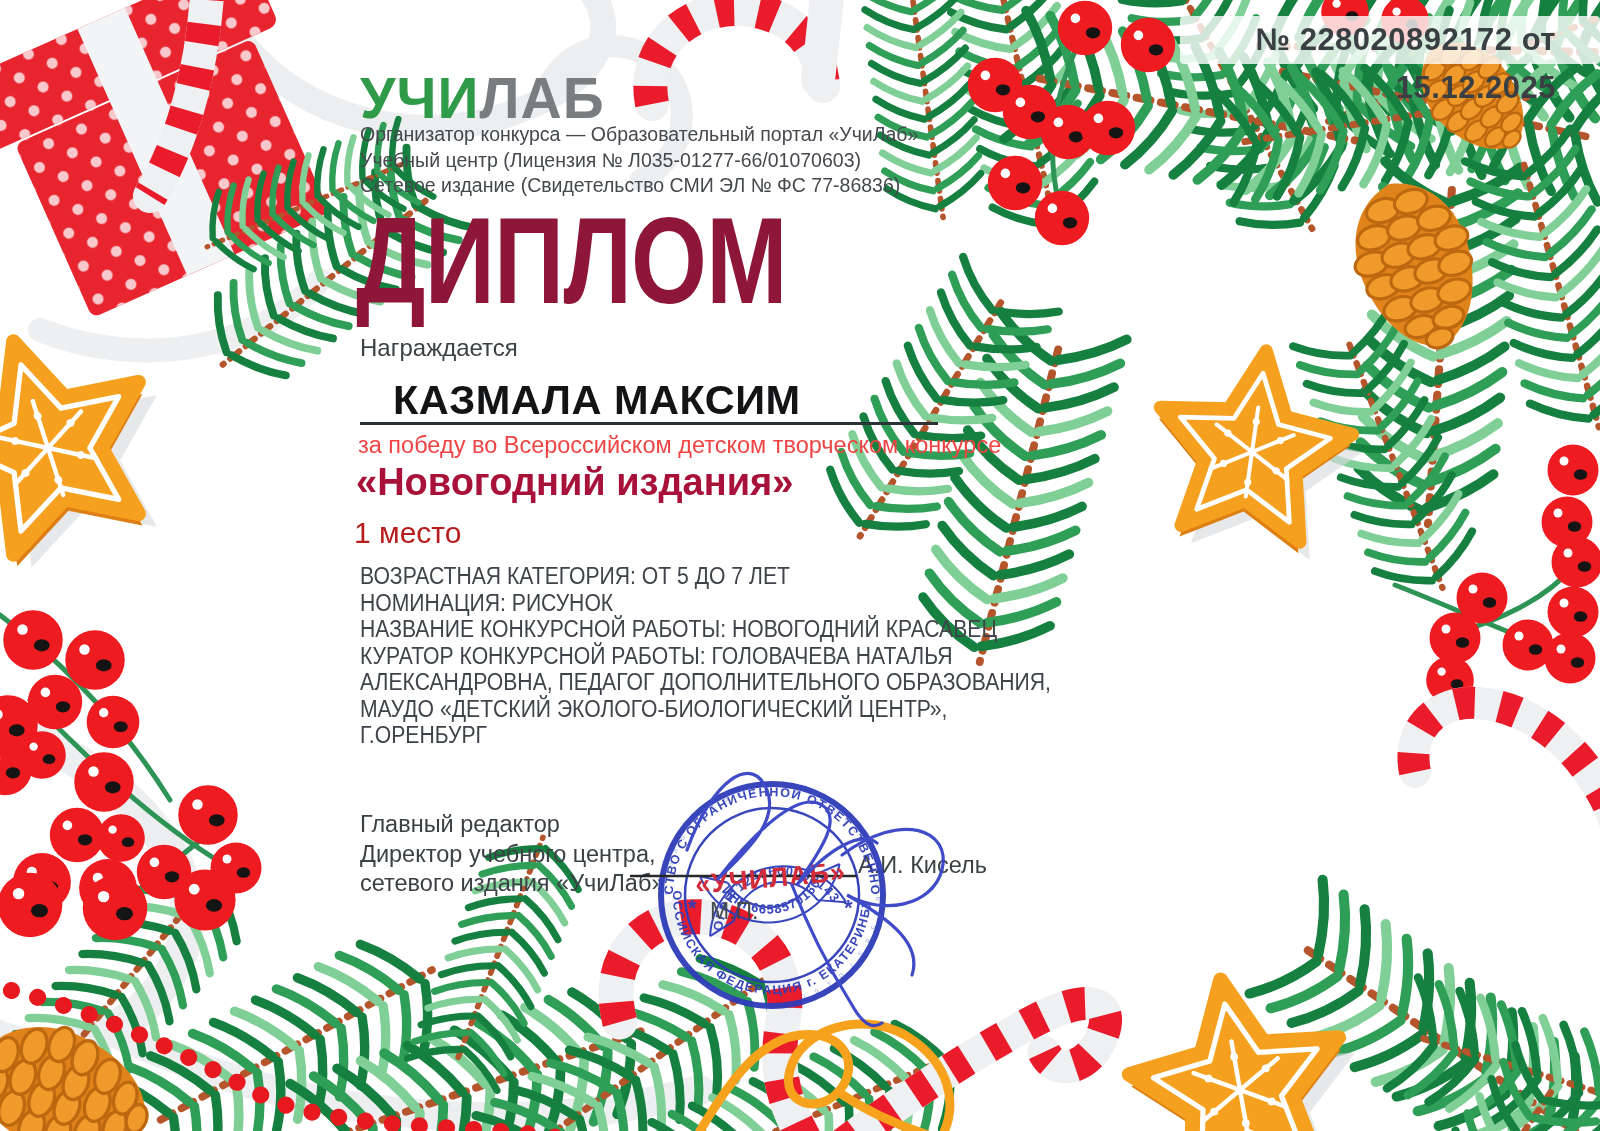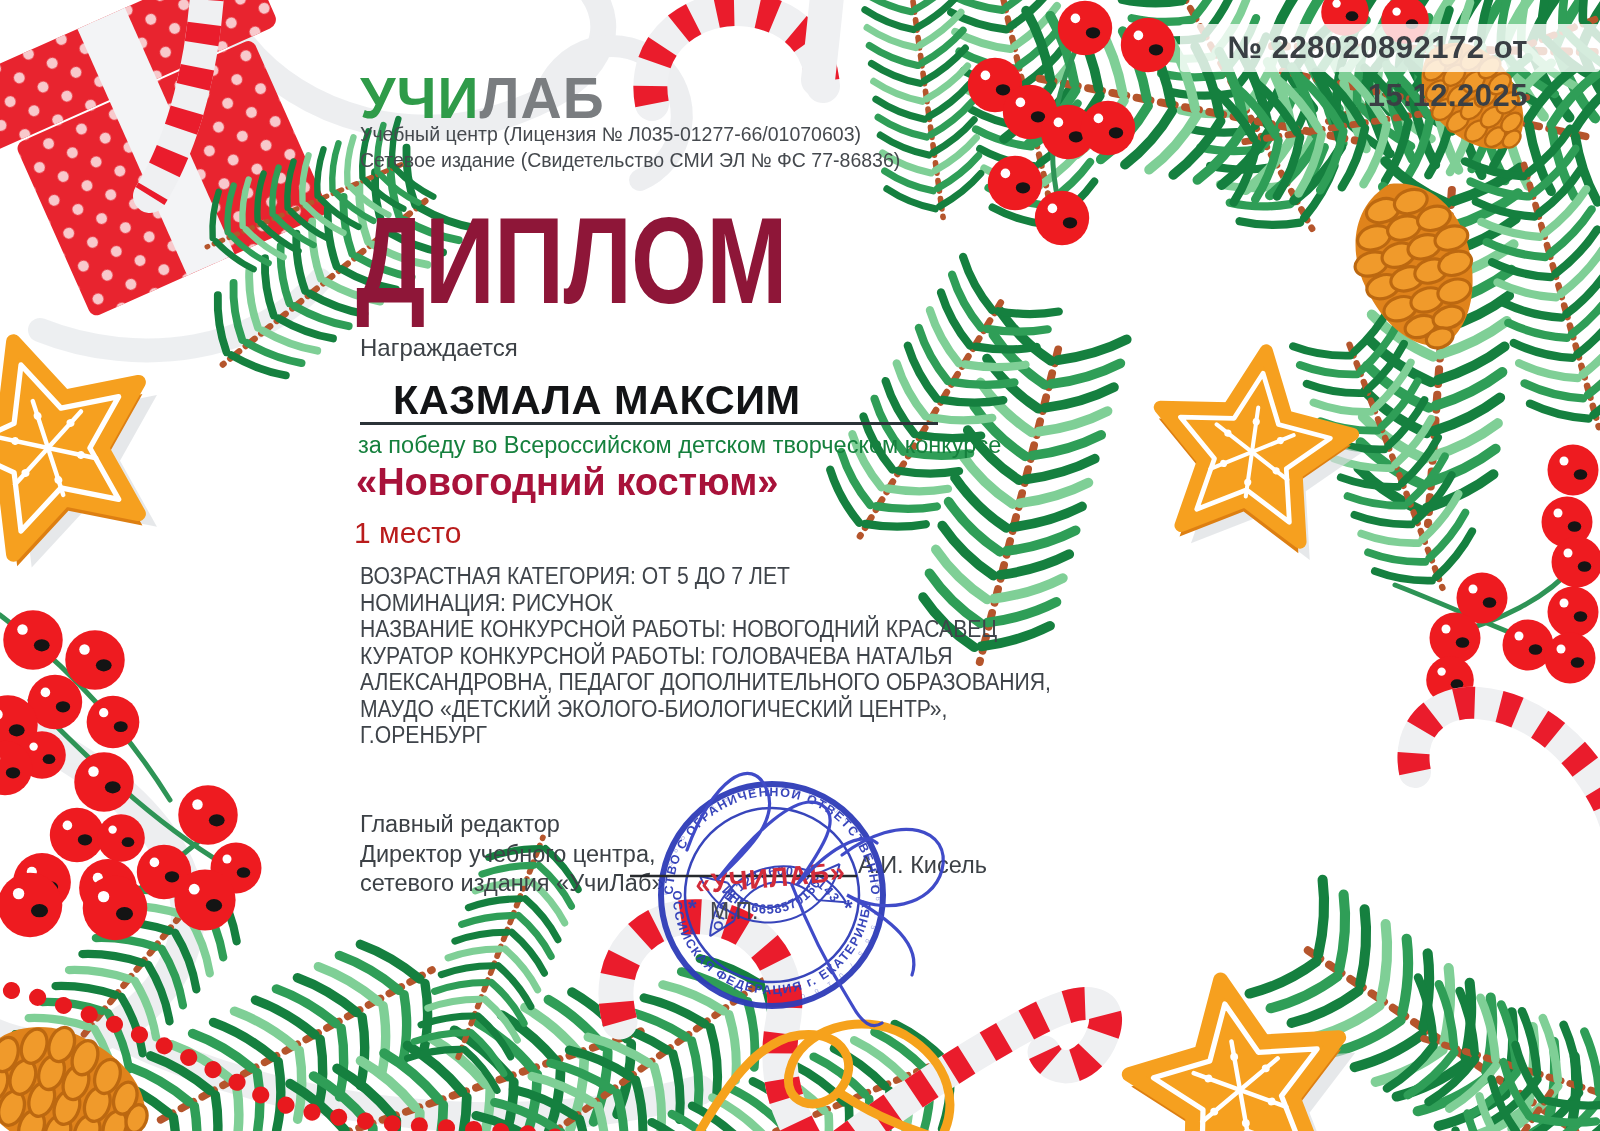--- a/index.html
+++ b/index.html
@@ -21,32 +21,32 @@
   .cord{fill:none;stroke:#f6a21c;stroke-linecap:round}
   .garland{fill:none;stroke:#e8191e;stroke-linecap:round}
   .scale{fill:#f09a2b;stroke:#bc6810;stroke-width:3}
   .star-sh{fill:#d9dbde;opacity:.65}
   .star-dark{fill:#dd7f12}
   .star-main{fill:#f6a01f;stroke:#f6a01f;stroke-width:13;stroke-linejoin:round}
   .star-ice{fill:none;stroke:#ffffff;stroke-width:6;stroke-linejoin:round}
   .flake{stroke:#ffffff;stroke-width:4;stroke-linecap:round;fill:#ffffff}
 
   
-  .doc-number{left:1180px;top:24px;width:420px;height:48px;line-height:48px;
-    background:rgba(255,255,255,.8);border-radius:4px;text-align:right;padding-right:72px;
+  .doc-number{left:1180px;top:16px;width:420px;height:48px;line-height:48px;
+    background:rgba(255,255,255,.8);border-radius:4px;text-align:right;padding-right:44px;
     box-sizing:border-box;font-size:31px;font-weight:bold;color:#3a3f44;letter-spacing:.5px;}
   .logo{left:360px;top:70px;font-size:57px;font-weight:800;letter-spacing:1px;line-height:1;}
   .logo .g{color:#2f9b49}.logo .d{color:#7a7d80}
   .org{left:360px;top:122px;font-size:19.5px;line-height:25.5px;color:#45494e;}
   .title{left:356px;top:200px;font-size:122px;font-weight:800;color:#8e1638;line-height:1;
     letter-spacing:-1px;transform:scaleX(.8);transform-origin:left top;white-space:nowrap;}
   .awarded{left:360px;top:334px;font-size:24px;color:#3c4146;}
   .name{left:360px;top:376px;font-size:41.5px;font-weight:700;color:#131416;letter-spacing:.5px;margin-left:33px;}
   .rule{left:360px;top:422px;width:578px;height:3px;background:#2b3338;}
-  .reason{left:358px;top:432px;font-size:23.5px;color:#15803d;}
+  .reason{left:358px;top:432px;font-size:23.5px;color:#ef4444;}
   .contest{left:356px;top:461px;font-size:38px;font-weight:800;color:#a8123a;}
   .place{left:354px;top:516px;font-size:30px;color:#b91c1c;}
   .details{left:360px;top:563px;width:770px;font-size:23.5px;line-height:26.5px;color:#3f444a;
     transform:scaleX(.9);transform-origin:left top;}
   .signrole{left:360px;top:810px;font-size:23.5px;line-height:29.5px;color:#3c4146;}
   .signer{left:858px;top:852px;font-size:23.5px;color:#3c4146;}
   #stampsvg{position:absolute;left:592px;top:735px;z-index:4;pointer-events:none;opacity:.95}
   .stamp-ring-text{fill:#2e3cb8;font-weight:bold;font-size:12.5px;letter-spacing:1.5px;font-family:"Liberation Sans",sans-serif;}
   .stamp-band-text{fill:#2e3cb8;font-weight:bold;font-size:13px;letter-spacing:1px;font-family:"Liberation Sans",sans-serif;}
   .stamp-digits{fill:#2e3cb8;font-size:7.5px;letter-spacing:4px;opacity:.45;font-family:"Liberation Sans",sans-serif;}
@@ -265,30 +265,31 @@
       <path class="cord" stroke-width="9" d="M838,1092 C880,1120 930,1140 990,1150"></path>
     </g>
   </svg>
 
   <div class="txt doc-number">№ 228020892172 от 15.12.2025</div>
 
   <div class="txt logo">
     <span class="g">УЧИ</span><span class="d">ЛАБ</span>
   </div>
   <div class="txt org">
+    <div>Организатор конкурса — Образовательный портал «УчиЛаб»</div>
     <div>Учебный центр (Лицензия № Л035-01277-66/01070603)</div>
     <div>Сетевое издание (Свидетельство СМИ ЭЛ № ФС 77-86836)</div>
   </div>
 
   <div class="txt title">ДИПЛОМ</div>
   <div class="txt awarded">Награждается</div>
   <div class="txt name">КАЗМАЛА МАКСИМ</div>
   <div class="txt rule"></div>
   <div class="txt reason">за победу во Всероссийском детском творческом конкурсе</div>
-  <div class="txt contest">«Новогодний костюм»</div>
+  <div class="txt contest">«Новогодний издания»</div>
   <div class="txt place">1 место</div>
 
   <div class="txt details">
     <div>ВОЗРАСТНАЯ КАТЕГОРИЯ: ОТ 5 ДО 7 ЛЕТ</div>
     <div>НОМИНАЦИЯ: РИСУНОК</div>
     <div>НАЗВАНИЕ КОНКУРСНОЙ РАБОТЫ: НОВОГОДНИЙ КРАСАВЕЦ</div>
     <div>КУРАТОР КОНКУРСНОЙ РАБОТЫ: ГОЛОВАЧЕВА НАТАЛЬЯ АЛЕКСАНДРОВНА, ПЕДАГОГ ДОПОЛНИТЕЛЬНОГО ОБРАЗОВАНИЯ, МАУДО «ДЕТСКИЙ ЭКОЛОГО-БИОЛОГИЧЕСКИЙ ЦЕНТР», Г.ОРЕНБУРГ</div>
   </div>
 
   <div class="txt signrole">

